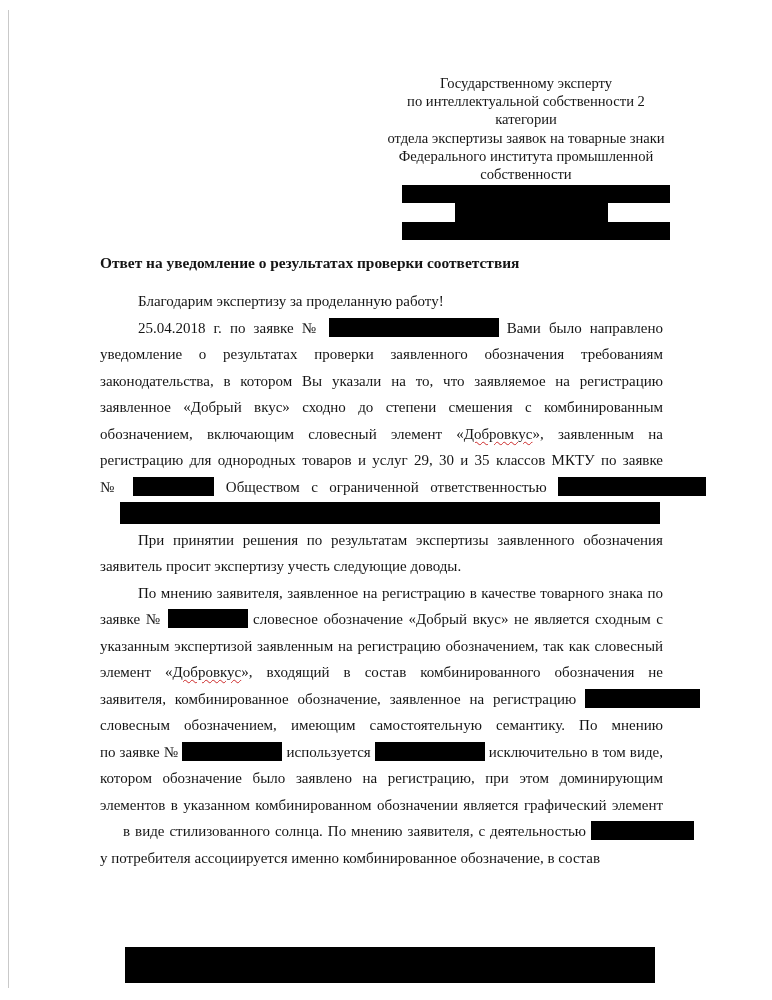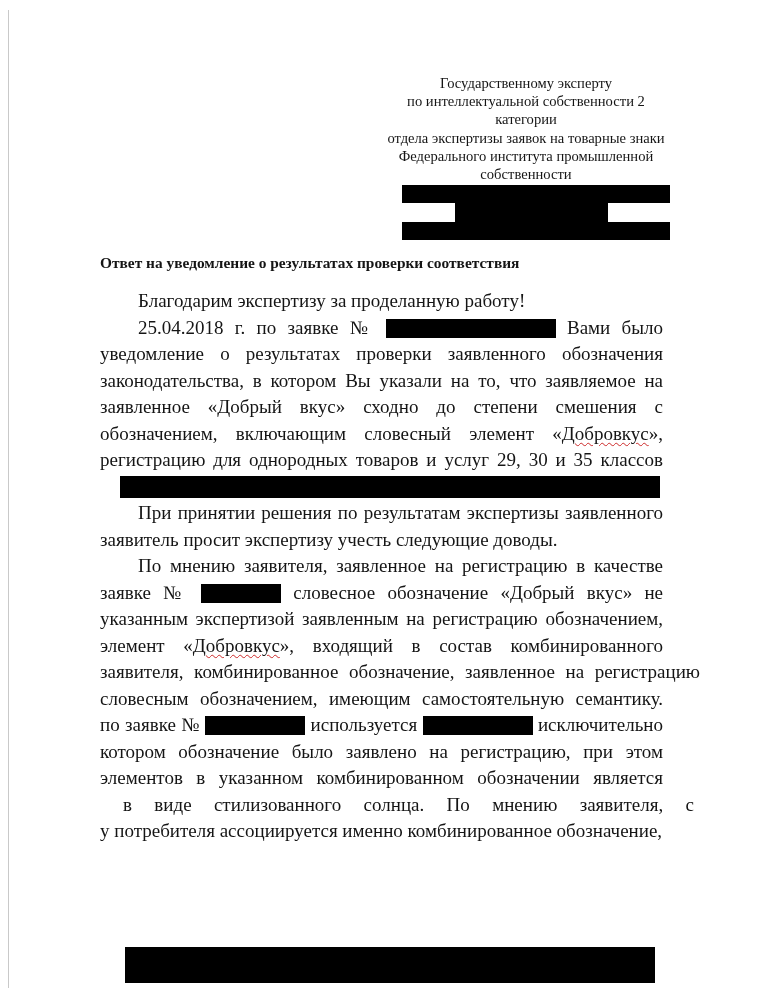--- a/index.html
+++ b/index.html
@@ -12,21 +12,21 @@
              font-size:14.6px;line-height:18.2px;}
   
   .redact-h{position:absolute;left:402px;top:185px;width:268px;}
   .redact-h .r1{width:268px;height:18px;background:#000;}
   .redact-h .r2{margin-left:53px;width:153px;height:19px;background:#000;}
   .redact-h .r3{width:268px;height:18px;background:#000;}
   
   .doc-title{position:absolute;left:100px;top:254px;width:563px;text-align:left;
              font-weight:bold;font-size:15.4px;}
   
-  .body{position:absolute;left:100px;top:288px;width:563px;font-size:19px;}
+  .body{position:absolute;left:100px;top:288px;width:563px;font-size:15px;}
   .line{height:26.5px;line-height:26.5px;overflow:hidden;text-align:left;}
   .line.j{text-align:justify;}
   .line.j::after{content:"";display:inline-block;width:100%;height:0;}
   .line.ind{text-indent:38px;}
   .bar{display:inline-block;background:#000;height:19px;vertical-align:-4px;}
   .fullbar{background:#000;}
   .sq{text-decoration-line:underline;text-decoration-style:wavy;
       text-decoration-color:#cc2a2a;text-decoration-thickness:1px;text-underline-offset:2px;}
   
   .redact-bottom{position:absolute;left:125px;top:947px;width:530px;height:36px;background:#000;}
@@ -55,20 +55,21 @@
   <div class="doc-title">Ответ на уведомление о результатах проверки соответствия</div>
 
   <div class="body">
       <div class="line ind"><span>Благодарим экспертизу за проделанную работу!</span></div>
       <div class="line j ind"><span>25.04.2018 г. по заявке № </span><span class="bar" style="width: 170px;"></span><span> Вами было направлено</span></div>
       <div class="line j"><span>уведомление о результатах проверки заявленного обозначения требованиям</span></div>
       <div class="line j"><span>законодательства, в котором Вы указали на то, что заявляемое на регистрацию</span></div>
       <div class="line j"><span>заявленное «Добрый вкус» сходно до степени смешения с комбинированным</span></div>
       <div class="line j"><span>обозначением, включающим словесный элемент «</span><span class="sq">Добровкус</span><span>», заявленным на</span></div>
       <div class="line j"><span>регистрацию для однородных товаров и услуг 29, 30 и 35 классов МКТУ по заявке</span></div>
+      <div class="line j" style="margin-right: -43px;"><span>№ </span><span class="bar" style="width: 81px;"></span><span> Обществом с ограниченной ответственностью </span><span class="bar" style="width: 148px;"></span></div>
       <div class="line">
         <div class="fullbar" style="margin-left: 20px; width: 540px; height: 22px; margin-top: 2px;"></div>
       </div>
       <div class="line j ind"><span>При принятии решения по результатам экспертизы заявленного обозначения</span></div>
       <div class="line"><span>заявитель просит экспертизу учесть следующие доводы.</span></div>
       <div class="line j ind"><span>По мнению заявителя, заявленное на регистрацию в качестве товарного знака по</span></div>
       <div class="line j"><span>заявке № </span><span class="bar" style="width: 80px;"></span><span> словесное обозначение «Добрый вкус» не является сходным с</span></div>
       <div class="line j"><span>указанным экспертизой заявленным на регистрацию обозначением, так как словесный</span></div>
       <div class="line j"><span>элемент «</span><span class="sq">Добровкус</span><span>», входящий в состав комбинированного обозначения не</span></div>
       <div class="line j" style="margin-right: -37px;"><span>заявителя, комбинированное обозначение, заявленное на регистрацию </span><span class="bar" style="width: 115px;"></span></div>

